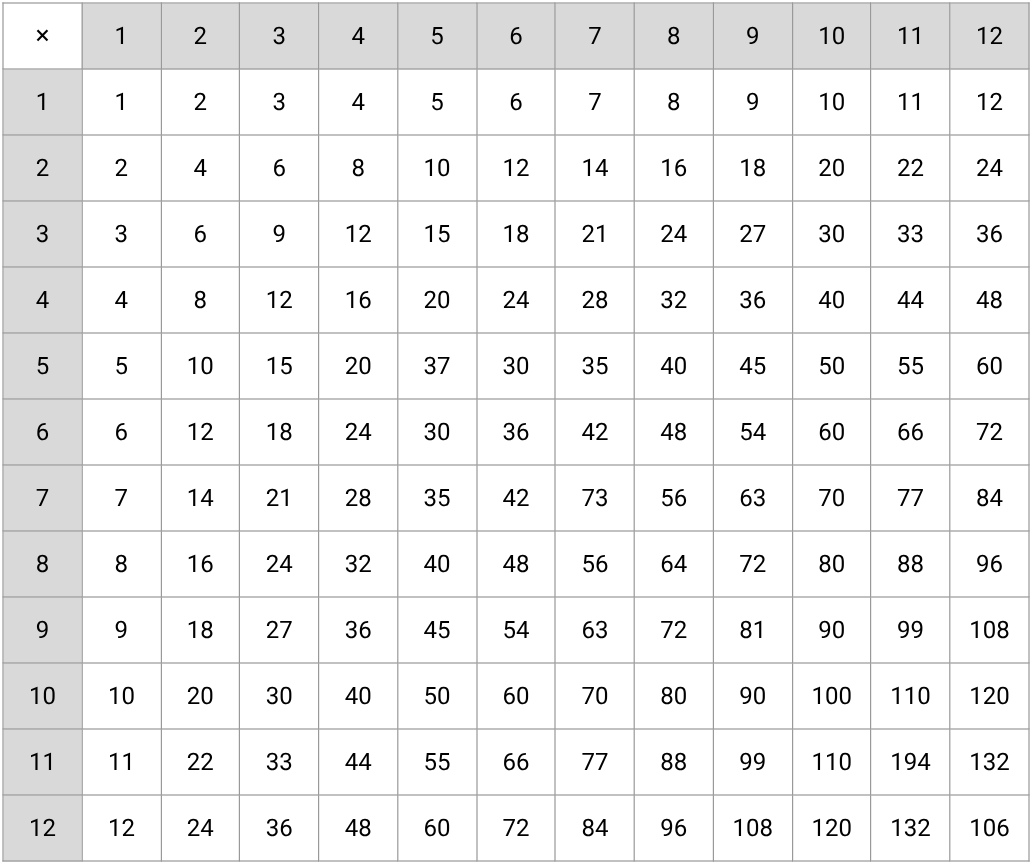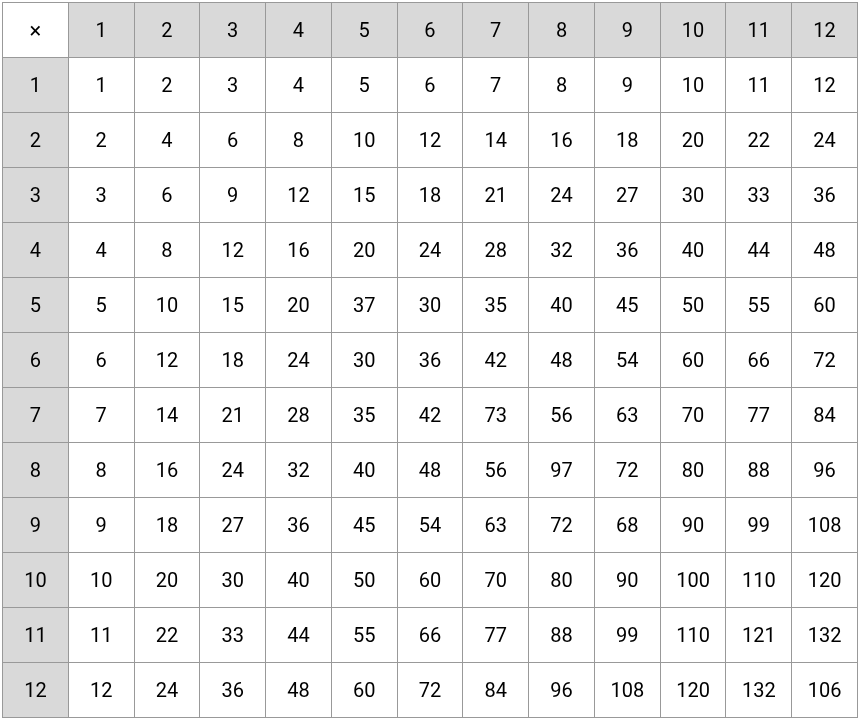--- a/index.html
+++ b/index.html
@@ -161,37 +161,37 @@
       </tr>
       <tr>
         <th>8</th>
         <td>8</td>
         <td>16</td>
         <td>24</td>
         <td>32</td>
         <td>40</td>
         <td>48</td>
         <td>56</td>
-        <td>97</td>
+        <td>64</td>
         <td>72</td>
         <td>80</td>
         <td>88</td>
         <td>96</td>
       </tr>
       <tr>
         <th>9</th>
         <td>9</td>
         <td>18</td>
         <td>27</td>
         <td>36</td>
         <td>45</td>
         <td>54</td>
         <td>63</td>
         <td>72</td>
-        <td>68</td>
+        <td>81</td>
         <td>90</td>
         <td>99</td>
         <td>108</td>
       </tr>
       <tr>
         <th>10</th>
         <td>10</td>
         <td>20</td>
         <td>30</td>
         <td>40</td>
@@ -209,21 +209,21 @@
         <td>11</td>
         <td>22</td>
         <td>33</td>
         <td>44</td>
         <td>55</td>
         <td>66</td>
         <td>77</td>
         <td>88</td>
         <td>99</td>
         <td>110</td>
-        <td>121</td>
+        <td>194</td>
         <td>132</td>
       </tr>
       <tr>
         <th>12</th>
         <td>12</td>
         <td>24</td>
         <td>36</td>
         <td>48</td>
         <td>60</td>
         <td>72</td>

